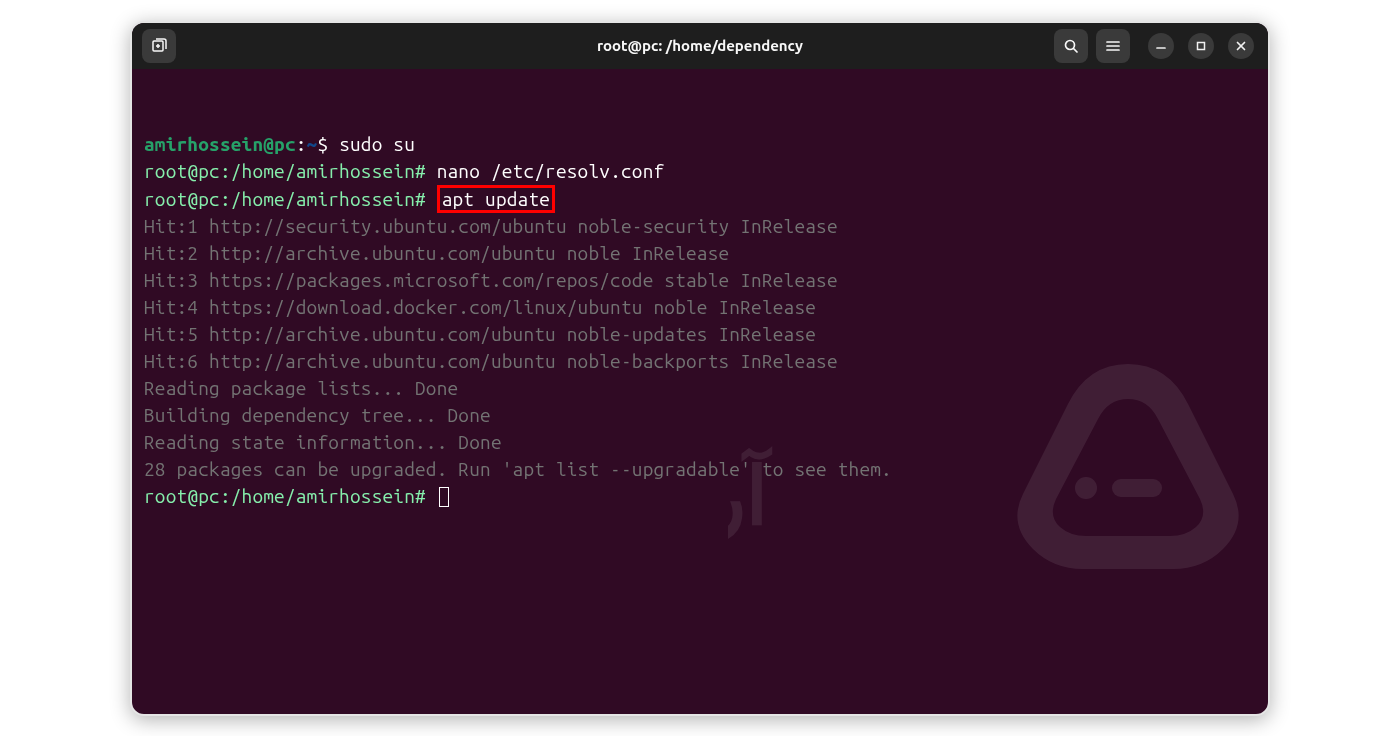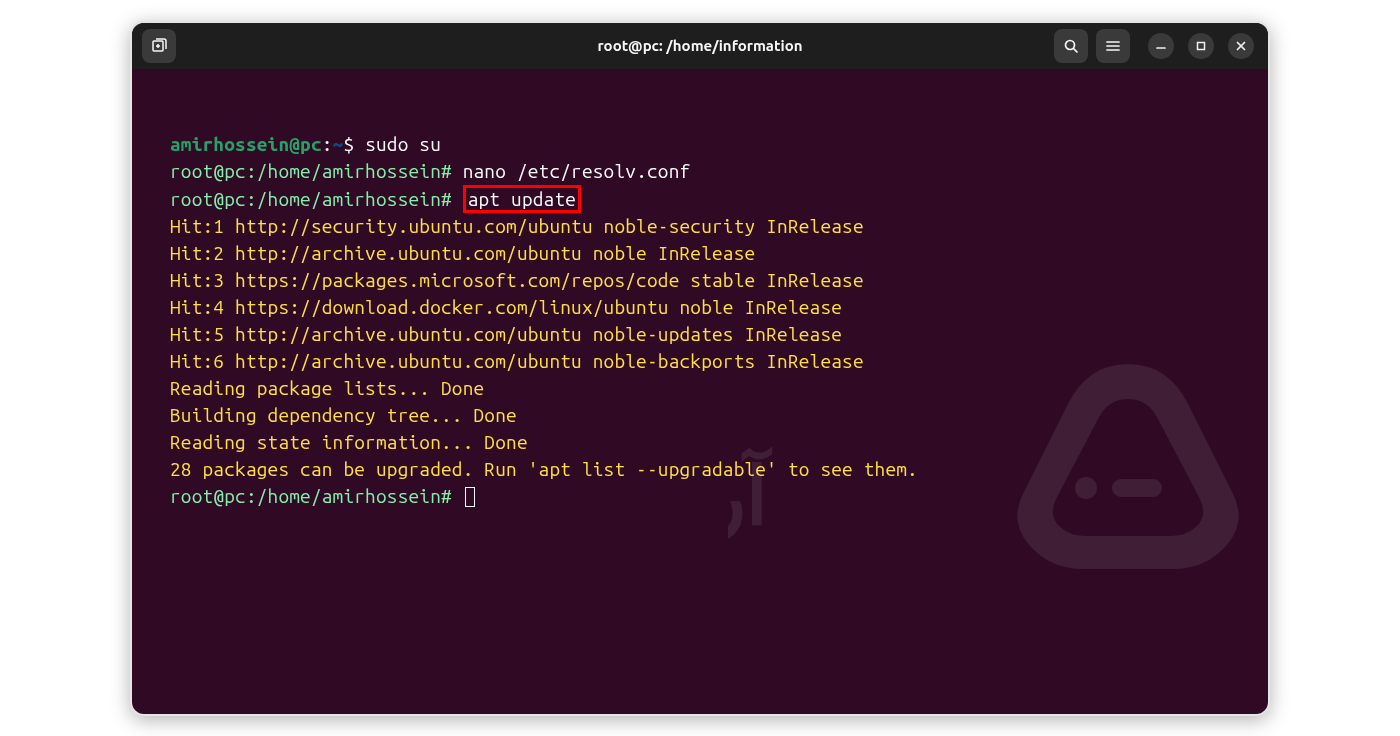--- a/index.html
+++ b/index.html
@@ -90,35 +90,34 @@
       padding: 8px 12px;
       color: #ffffff;
       font-size: 19px;
       line-height: 27px;
       letter-spacing: 0.2px;
       font-family: 'Ubuntu Mono', 'DejaVu Sans Mono', 'Courier New', monospace;
       height: calc(100% - 46px);
       overflow-y: auto;
       position: relative;
       white-space: pre;
-      margin-left: 26px;
     }
     .terminal-body::-webkit-scrollbar {
       width: 8px;
     }
     .terminal-body::-webkit-scrollbar-thumb {
       background: #6b4a61;
       border-radius: 4px;
     }
     .prompt-user { color: #26a269; font-weight: bold; }
     .prompt-path { color: #12488b; font-weight: bold; }
     .prompt-sep { color: #ffffff; }
     .cmd-text { color: #ffffff; }
     .prompt-root { color: #86efac; }
-    .out-line { color: #fde047; }
+    .out-line { color: #737373; }
     .highlight-box {
       border: 3px solid #ff0000;
       padding: 0px 2px;
       display: inline-block;
       line-height: 22px;
       vertical-align: baseline;
       text-align: center;
     }
     .cursor-block {
       display: inline-block;
@@ -143,21 +142,21 @@
   <div class="titlebar">
     <div class="titlebar-left">
       <div class="titlebar-btn">
         <svg width="16" height="16" viewBox="0 0 16 16">
           <rect x="2" y="3" width="10" height="10" rx="1" fill="none" stroke="#f8f8f8" stroke-width="1.5"></rect>
           <path d="M5 1 L13 1 Q15 1 15 3 L15 11" fill="none" stroke="#f8f8f8" stroke-width="1.5"></path>
           <path d="M7 6 L7 10 M5 8 L9 8" stroke="#f8f8f8" stroke-width="1.5"></path>
         </svg>
       </div>
     </div>
-    <div class="titlebar-title">root@pc: /home/information</div>
+    <div class="titlebar-title">root@pc: /home/dependency</div>
     <div class="titlebar-right">
       <div class="titlebar-btn">
         <svg width="16" height="16" viewBox="0 0 16 16">
           <circle cx="7" cy="7" r="4.5" fill="none" stroke="#f8f8f8" stroke-width="1.7"></circle>
           <line x1="10.5" y1="10.5" x2="14" y2="14" stroke="#f8f8f8" stroke-width="1.7" stroke-linecap="round"></line>
         </svg>
       </div>
       <div class="titlebar-btn">
         <svg width="16" height="16" viewBox="0 0 16 16">
           <line x1="2" y1="4" x2="14" y2="4" stroke="#f8f8f8" stroke-width="1.7" stroke-linecap="round"></line>

